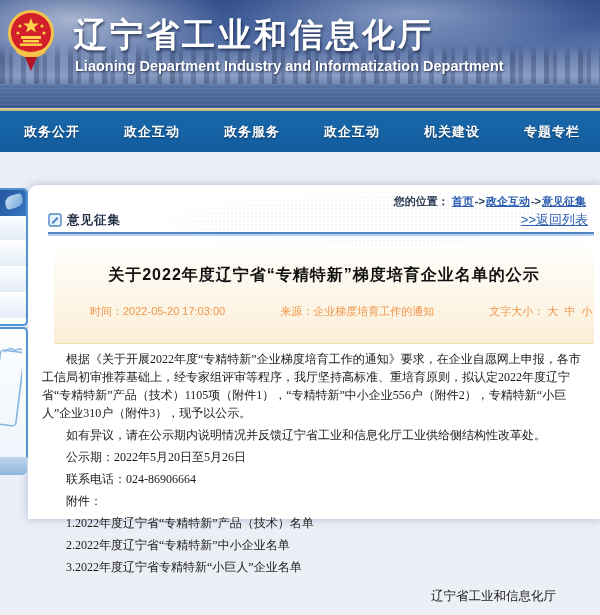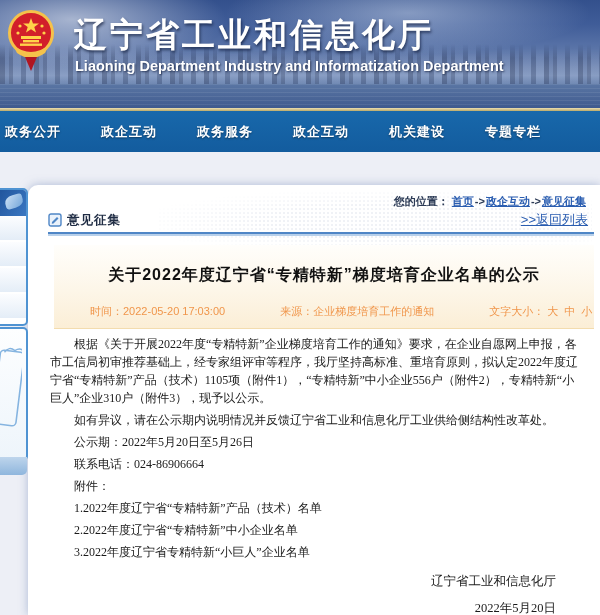--- a/index.html
+++ b/index.html
@@ -42,57 +42,57 @@
     font-size:14.5px;text-shadow:1px 1px 2px rgba(8,18,48,.65);white-space:nowrap;
   }
   .gold-line{position:absolute;left:0;top:108px;width:600px;height:3px;
     background:linear-gradient(180deg,#ecdfb2,#b9a868);}
   
   .nav{
     position:absolute;left:0;top:111px;width:600px;height:41px;display:flex;
     background:linear-gradient(180deg,#1868ab,#135c9e);
   }
   .nav-item{
-    width:91px;line-height:41px;padding-left:5px;color:#fff;font-weight:bold;
+    width:91px;line-height:41px;padding-left:24px;color:#fff;font-weight:bold;
     font-size:13px;letter-spacing:1px;text-shadow:0 1px 2px rgba(0,0,0,.45);
     cursor:pointer;white-space:nowrap;
   }
   
   .panel{
-    position:absolute;left:28px;top:185px;width:572px;height:430px;background:#fff;
+    position:absolute;left:28px;top:185px;width:572px;height:334px;background:#fff;
     border-top-left-radius:10px;box-shadow:0 0 10px rgba(120,142,185,.55);z-index:1;
   }
   .map-texture{
     position:absolute;top:6px;left:130px;right:8px;height:62px;opacity:.45;pointer-events:none;
     background-image:radial-gradient(circle,#dfe3ec 1px,transparent 1.3px);
     background-size:4px 4px;
     -webkit-mask-image:radial-gradient(ellipse at 55% 50%, #000 40%, transparent 78%);
             mask-image:radial-gradient(ellipse at 55% 50%, #000 40%, transparent 78%);
   }
   .crumb{position:absolute;top:9px;right:14px;font-size:11px;color:#2b3a55;font-weight:bold;white-space:nowrap;}
   .crumb a{color:#2a5db0;text-decoration:underline;font-weight:bold;cursor:pointer;}
   .crumb .sep{margin:0 1px;}
   .section-row{position:absolute;top:26px;left:20px;right:12px;display:flex;align-items:center;}
   .sec-title{font-size:12.5px;font-weight:bold;color:#1f2c44;margin-left:5px;letter-spacing:1px;}
   .back-link{margin-left:auto;font-size:13px;color:#2a5db0;text-decoration:underline;cursor:pointer;}
   .divider{position:absolute;top:47px;left:20px;right:6px;height:4px;
     background:linear-gradient(180deg,#4f86c6 0%,#4f86c6 55%,#b8d0ea 55%,#b8d0ea 100%);}
   .content{position:absolute;top:56px;left:0;right:0;}
   .title-block{
-    margin:4px 6px 0 26px;text-align:center;padding:20px 10px 0;
+    margin:4px 6px 0 26px;text-align:center;padding:20px 10px 15px;
     background:linear-gradient(180deg,#fffefb 0%,#fdf6e8 55%,#fbeed6 100%);
     border-bottom:1px solid #f3dcae;
   }
   .article-title{font-size:16px;font-weight:bold;color:#111;letter-spacing:1px;margin:0;}
   .meta-row{margin-top:14px;padding:4px 0 9px;font-size:11px;color:#f0964b;white-space:nowrap;}
   .meta-row .grp{margin:0 26px;}
   .meta-row .clk{cursor:pointer;margin:0 3px;}
   .article{margin-top:6px;padding:0 14px;}
   .article p{
-    font-size:12px;line-height:18px;margin:4px 8px;color:#1a1a1a;text-indent:2em;
+    font-size:12px;line-height:18px;margin:4px 0;color:#1a1a1a;text-indent:2em;
     font-family:"Liberation Serif","DejaVu Serif",serif;
   }
   .attachment{cursor:pointer;}
   .signature{text-align:right;margin:12px 30px 0 0;font-size:12.5px;color:#1a1a1a;
     font-family:"Liberation Serif","DejaVu Serif",serif;}
   .sig-date{text-align:right;margin:10px 30px 0 0;font-size:12.5px;color:#1a1a1a;
     font-family:"Liberation Serif","DejaVu Serif",serif;}
   
   .sb-box1{position:absolute;left:-84px;top:188px;width:108px;height:134px;background:#fff;
     border:2px solid #4f93d2;border-radius:5px;overflow:hidden;z-index:3;}

